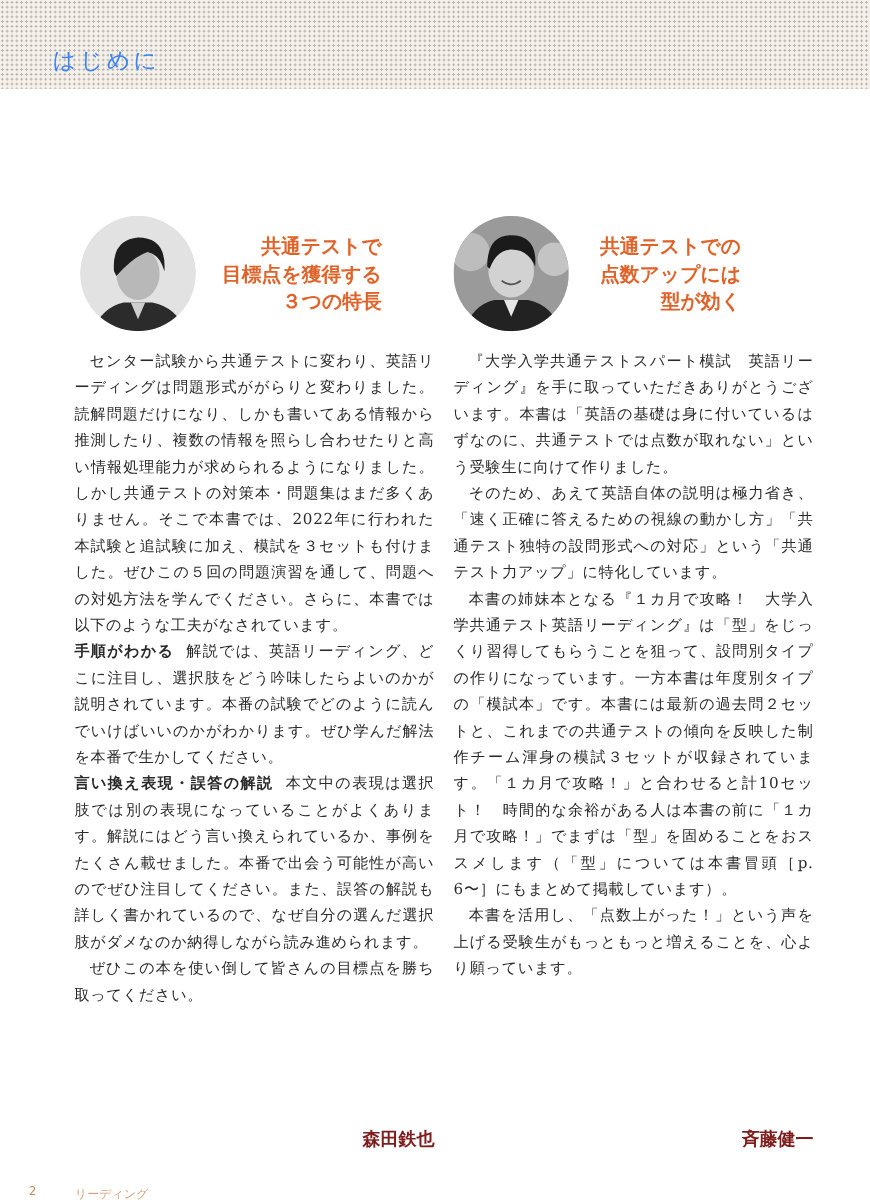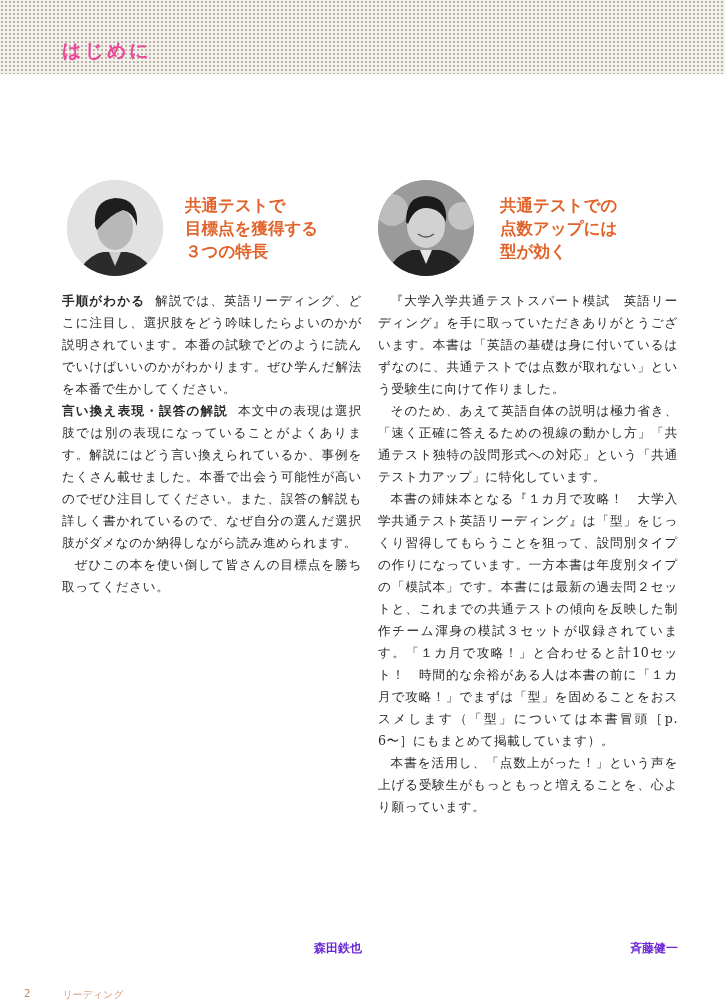--- a/index.html
+++ b/index.html
@@ -9,29 +9,29 @@
     font-family: "DejaVu Serif", "Liberation Serif", serif;
     color: #2a2a2a;
   }
   .header-band {
     position: absolute; left: 0; top: 0; width: 725px; height: 74px;
     background-color: #f4f1ec;
     background-image: radial-gradient(circle, #b9b2a8 0.9px, transparent 1.1px);
     background-size: 4px 4px;
   }
   .page-title {
-    position: absolute; left: 62px; top: 38px;
+    position: absolute; left: 44px; top: 38px;
     font-family: "DejaVu Sans", "Liberation Sans", sans-serif;
-    font-size: 19px; font-weight: bold; letter-spacing: 3px;
-    color: #ec4899;
+    font-size: 19px; font-weight: normal; letter-spacing: 3px;
+    color: #3b82f6;
   }
   .column { position: absolute; top: 180px; width: 300px; }
   .col-left { left: 62px; }
   .col-right { left: 378px; }
-  .author-head { position: relative; height: 100px; }
+  .author-head { position: relative; height: 100px; text-align: right; }
   .portrait {
     position: absolute; left: 5px; top: 0; width: 96px; height: 96px;
     border-radius: 50%; overflow: hidden; background: #dcdcdc;
   }
   .portrait svg { width: 100%; height: 100%; display: block; }
   .col-right .portrait { left: 0; }
   .catch {
     position: absolute; left: 123px; top: 14px;
     font-family: "DejaVu Sans", "Liberation Sans", sans-serif;
     font-weight: bold; font-size: 16.5px; line-height: 23px;
@@ -45,21 +45,21 @@
   }
   .body-text p { margin: 0; text-indent: 1em; }
   .body-text p.noindent { text-indent: 0; }
   .feature-title {
     font-family: Liberation Serif, serif;
     font-weight: bold; margin-right: 0.8em;
   }
   .signature {
     position: absolute; top: 760px; right: 0;
     font-family: "DejaVu Sans", "Liberation Sans", sans-serif;
-    font-weight: bold; font-size: 12px; color: #6d28d9;
+    font-weight: bold; font-size: 15px; color: #7f1d1d;
   }
   .footer {
     position: absolute; left: 24px; top: 988px;
     font-family: "DejaVu Sans", "Liberation Sans", sans-serif;
     font-size: 10px; color: #d9a07a; display: flex; gap: 32px;
   }
   .footer .pnum { color: #c48a62; }
 </style>
 </head>
 <body>
@@ -76,20 +76,21 @@
         <path d="M42 72 L48 86 L54 72 Z" fill="#cfcfcf"></path>
         <ellipse cx="48" cy="48" rx="18" ry="22" fill="#b8b8b8"></ellipse>
         <path d="M28 46 Q26 20 48 18 Q72 18 70 46 Q66 32 56 30 Q44 34 30 50 Z" fill="#1e1e1e"></path>
       </svg>
     </div>
     <div class="catch">共通テストで
 目標点を獲得する
 ３つの特長</div>
   </div>
   <div class="body-text">
+    <p>センター試験から共通テストに変わり、英語リーディングは問題形式ががらりと変わりました。読解問題だけになり、しかも書いてある情報から推測したり、複数の情報を照らし合わせたりと高い情報処理能力が求められるようになりました。しかし共通テストの対策本・問題集はまだ多くありません。そこで本書では、2022年に行われた本試験と追試験に加え、模試を３セットも付けました。ぜひこの５回の問題演習を通して、問題への対処方法を学んでください。さらに、本書では以下のような工夫がなされています。</p>
     <p class="noindent"><span class="feature-title">手順がわかる</span><span>解説では、英語リーディング、どこに注目し、選択肢をどう吟味したらよいのかが説明されています。本番の試験でどのように読んでいけばいいのかがわかります。ぜひ学んだ解法を本番で生かしてください。</span></p>
     <p class="noindent"><span class="feature-title">言い換え表現・誤答の解説</span><span>本文中の表現は選択肢では別の表現になっていることがよくあります。解説にはどう言い換えられているか、事例をたくさん載せました。本番で出会う可能性が高いのでぜひ注目してください。また、誤答の解説も詳しく書かれているので、なぜ自分の選んだ選択肢がダメなのか納得しながら読み進められます。</span></p>
     <p>ぜひこの本を使い倒して皆さんの目標点を勝ち取ってください。</p>
   </div>
   <div class="signature">森田鉄也</div>
 </div>
 
 <div class="column col-right">
   <div class="author-head">
     <div class="portrait">

